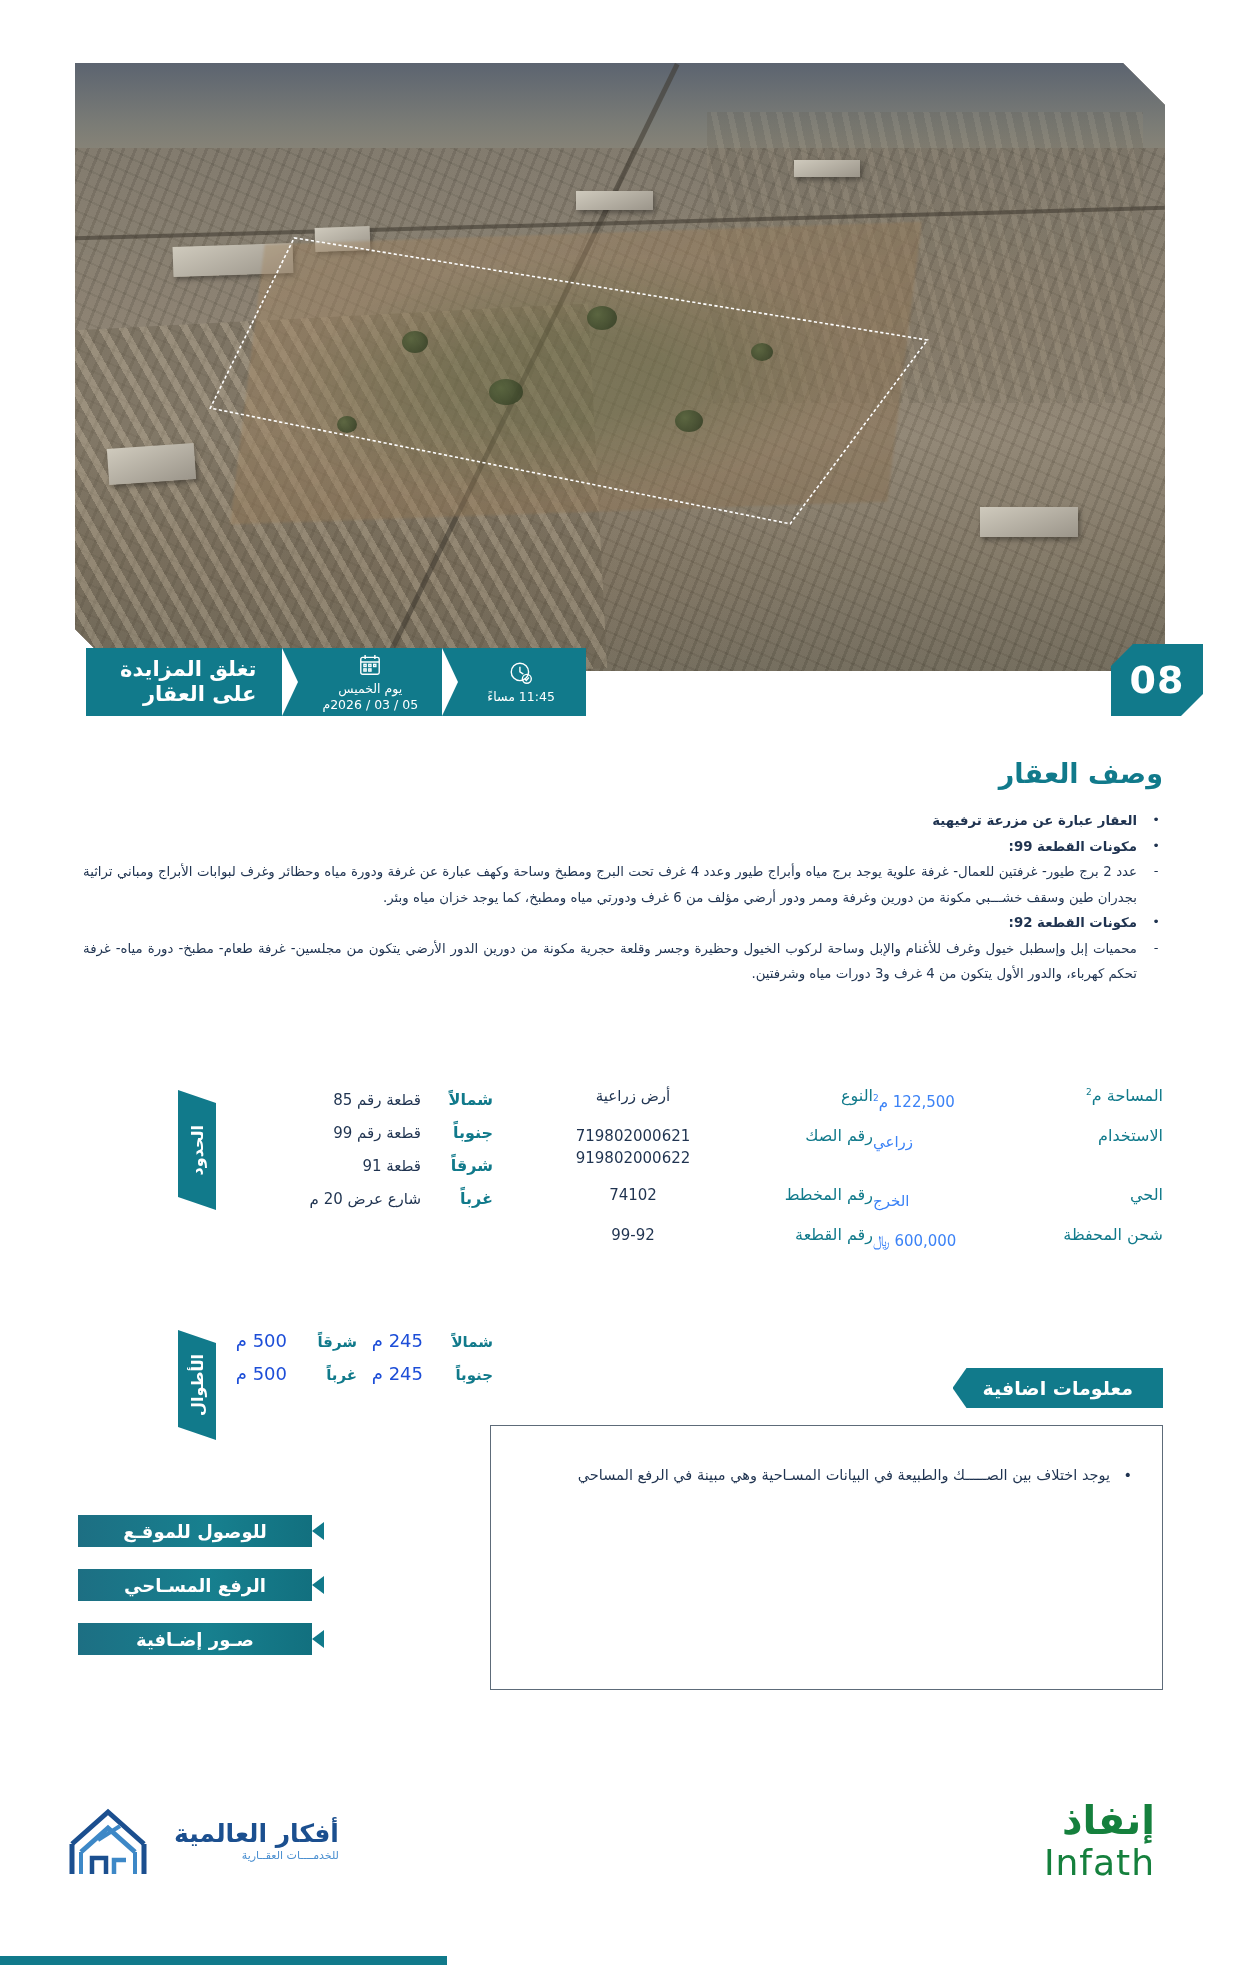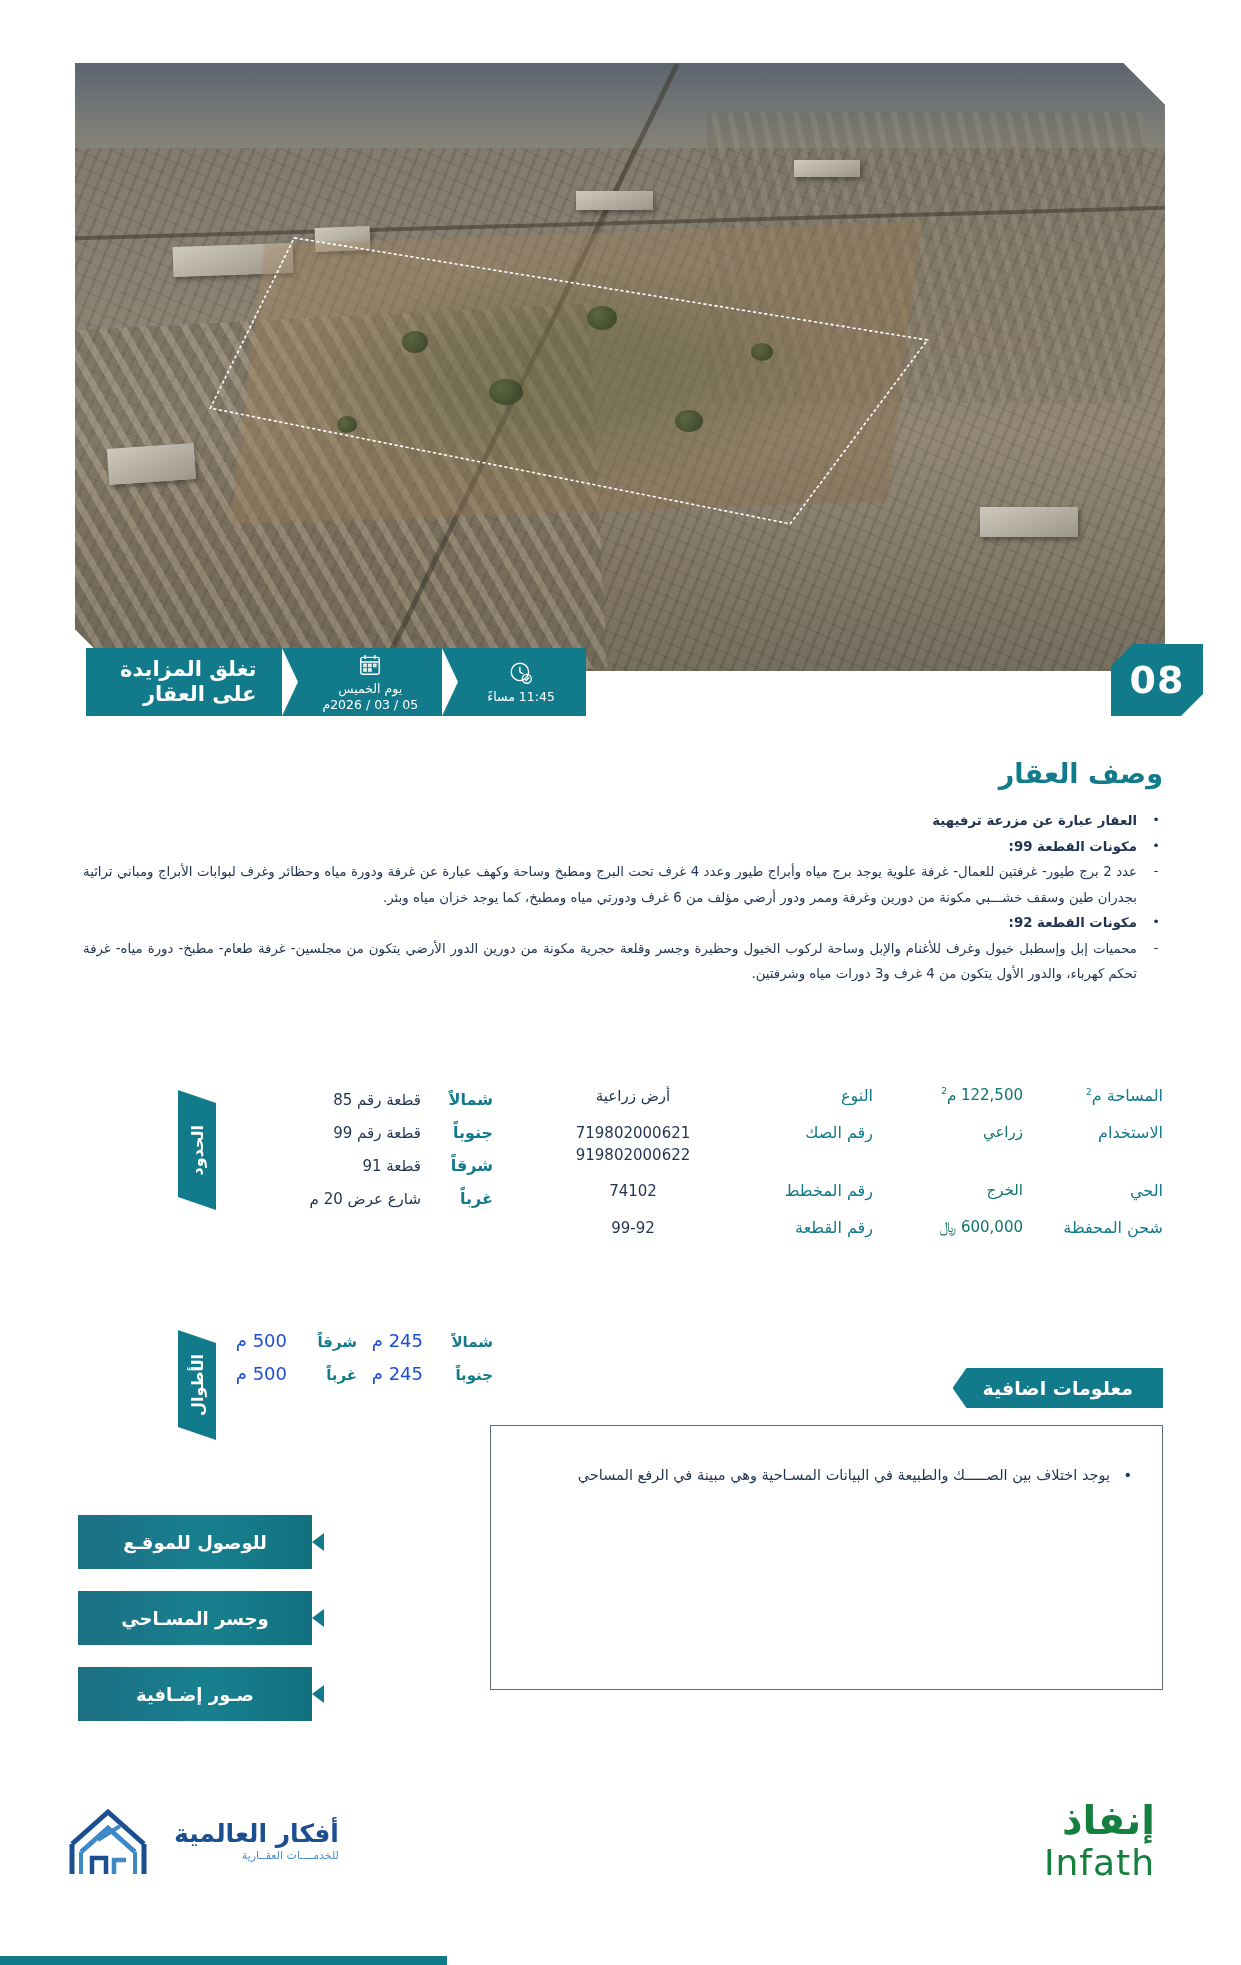--- a/index.html
+++ b/index.html
@@ -239,23 +239,24 @@
     line-height: 1.45;
   }
   .dlabel2 {
     width: 140px;
     text-align: right;
     color: #117a8b;
     font-size: 16px;
   }
   .dvalue2 {
     width: 150px;
-    text-align: right;
-    color: #0f766e;
+    text-align: left;
+    color: #3b82f6;
     font-size: 15px;
+    margin-top: 7px;
   }
   sup { font-size: 9px; vertical-align: super; }
 
   
   .vtab {
     position: absolute;
     width: 38px;
     background: #117a8b;
     color: #ffffff;
     font-size: 16px;
@@ -377,21 +378,21 @@
     width: 258px;
   }
   .act-row {
     display: flex;
     flex-direction: row;
     align-items: center;
     margin-bottom: 22px;
   }
   .act-btn {
     flex: 1;
-    height: 54px;
+    height: 32px;
     background: linear-gradient(90deg, #1d6f83 0%, #17808f 55%, #12707f 100%);
     color: #ffffff;
     font-size: 18px;
     font-weight: 600;
     display: flex;
     align-items: center;
     justify-content: center;
     letter-spacing: .6px;
     border: none;
     cursor: pointer;
@@ -661,21 +662,21 @@
     </div>
   </div>
 
   <div class="actions">
     <div class="act-row">
       <div class="act-arrow"></div>
       <button class="act-btn">للوصول للموقـع</button>
     </div>
     <div class="act-row">
       <div class="act-arrow"></div>
-      <button class="act-btn">وجسر المسـاحي</button>
+      <button class="act-btn">الرفع المسـاحي</button>
     </div>
     <div class="act-row">
       <div class="act-arrow"></div>
       <button class="act-btn">صـور إضـافية</button>
     </div>
   </div>
 
   <div class="footer-infath">
     <div class="infath-ar">إنفاذ</div>
     <div class="infath-en">Infath</div>

